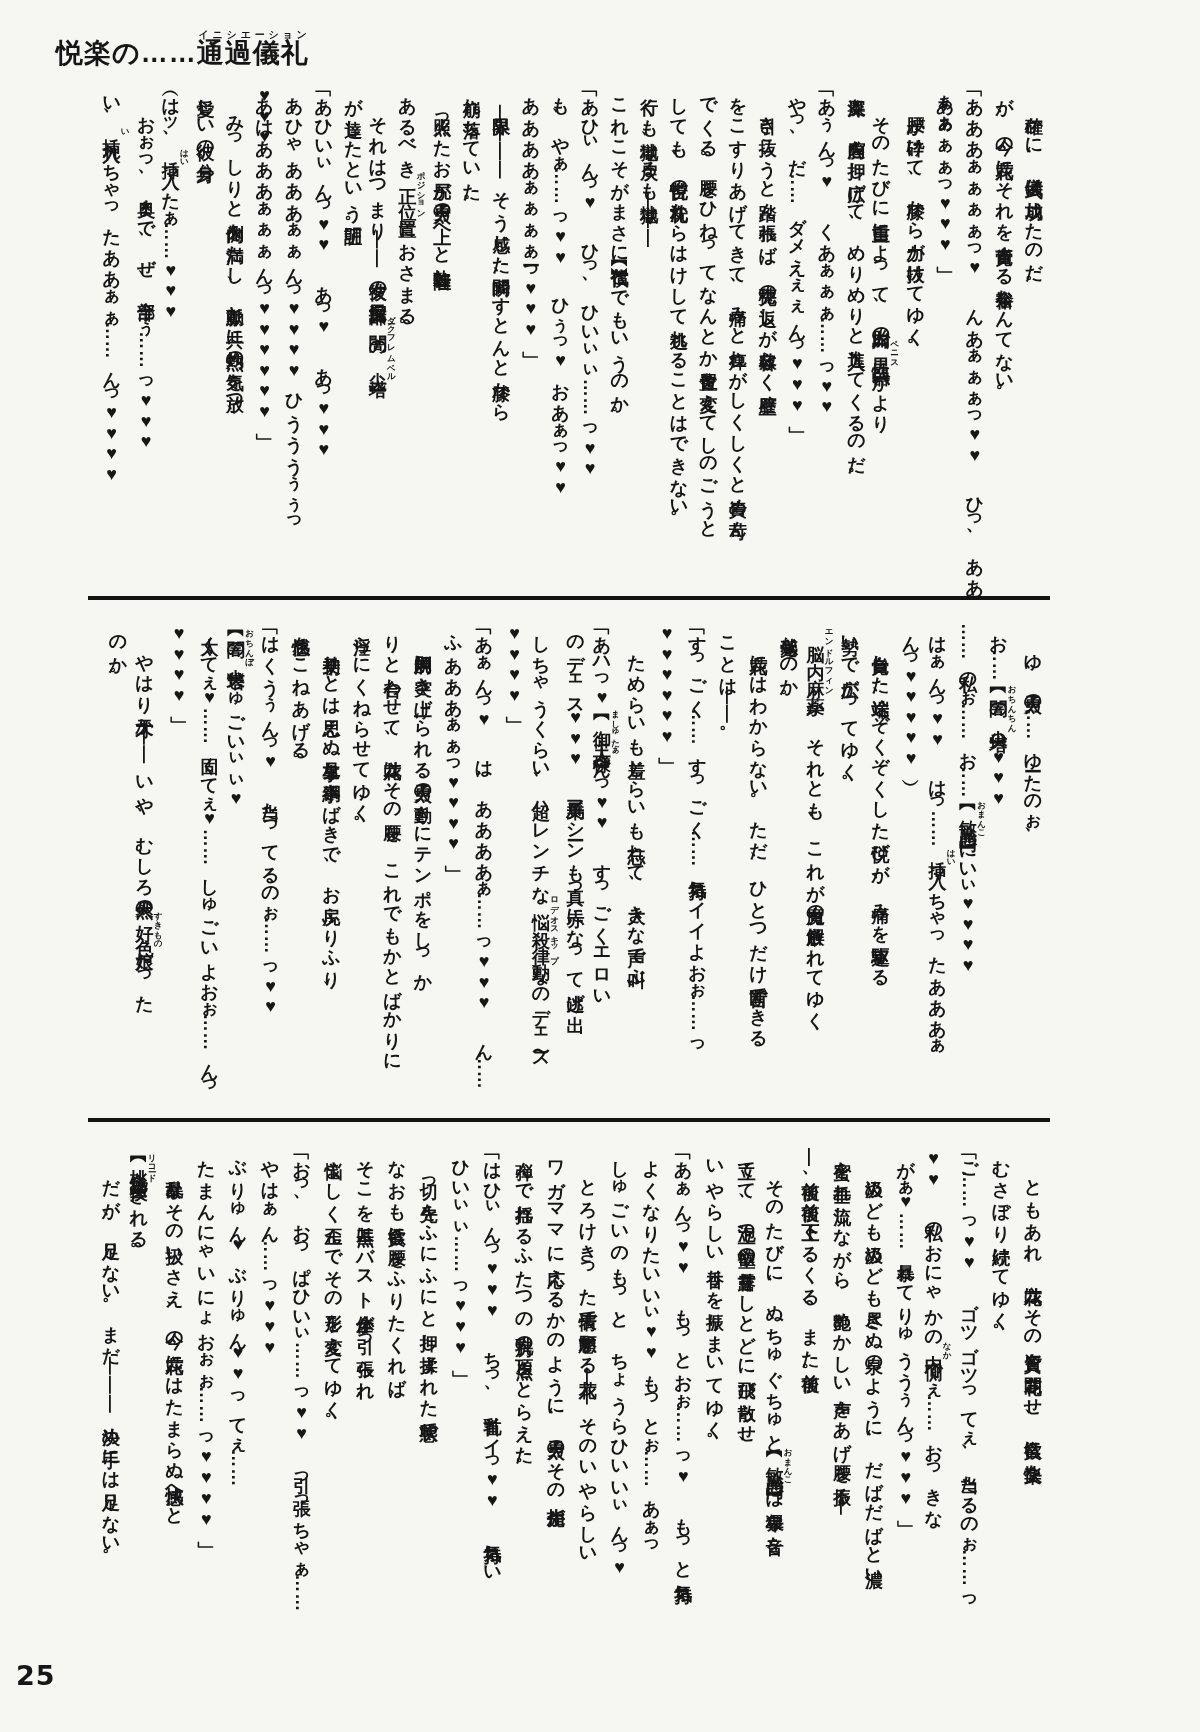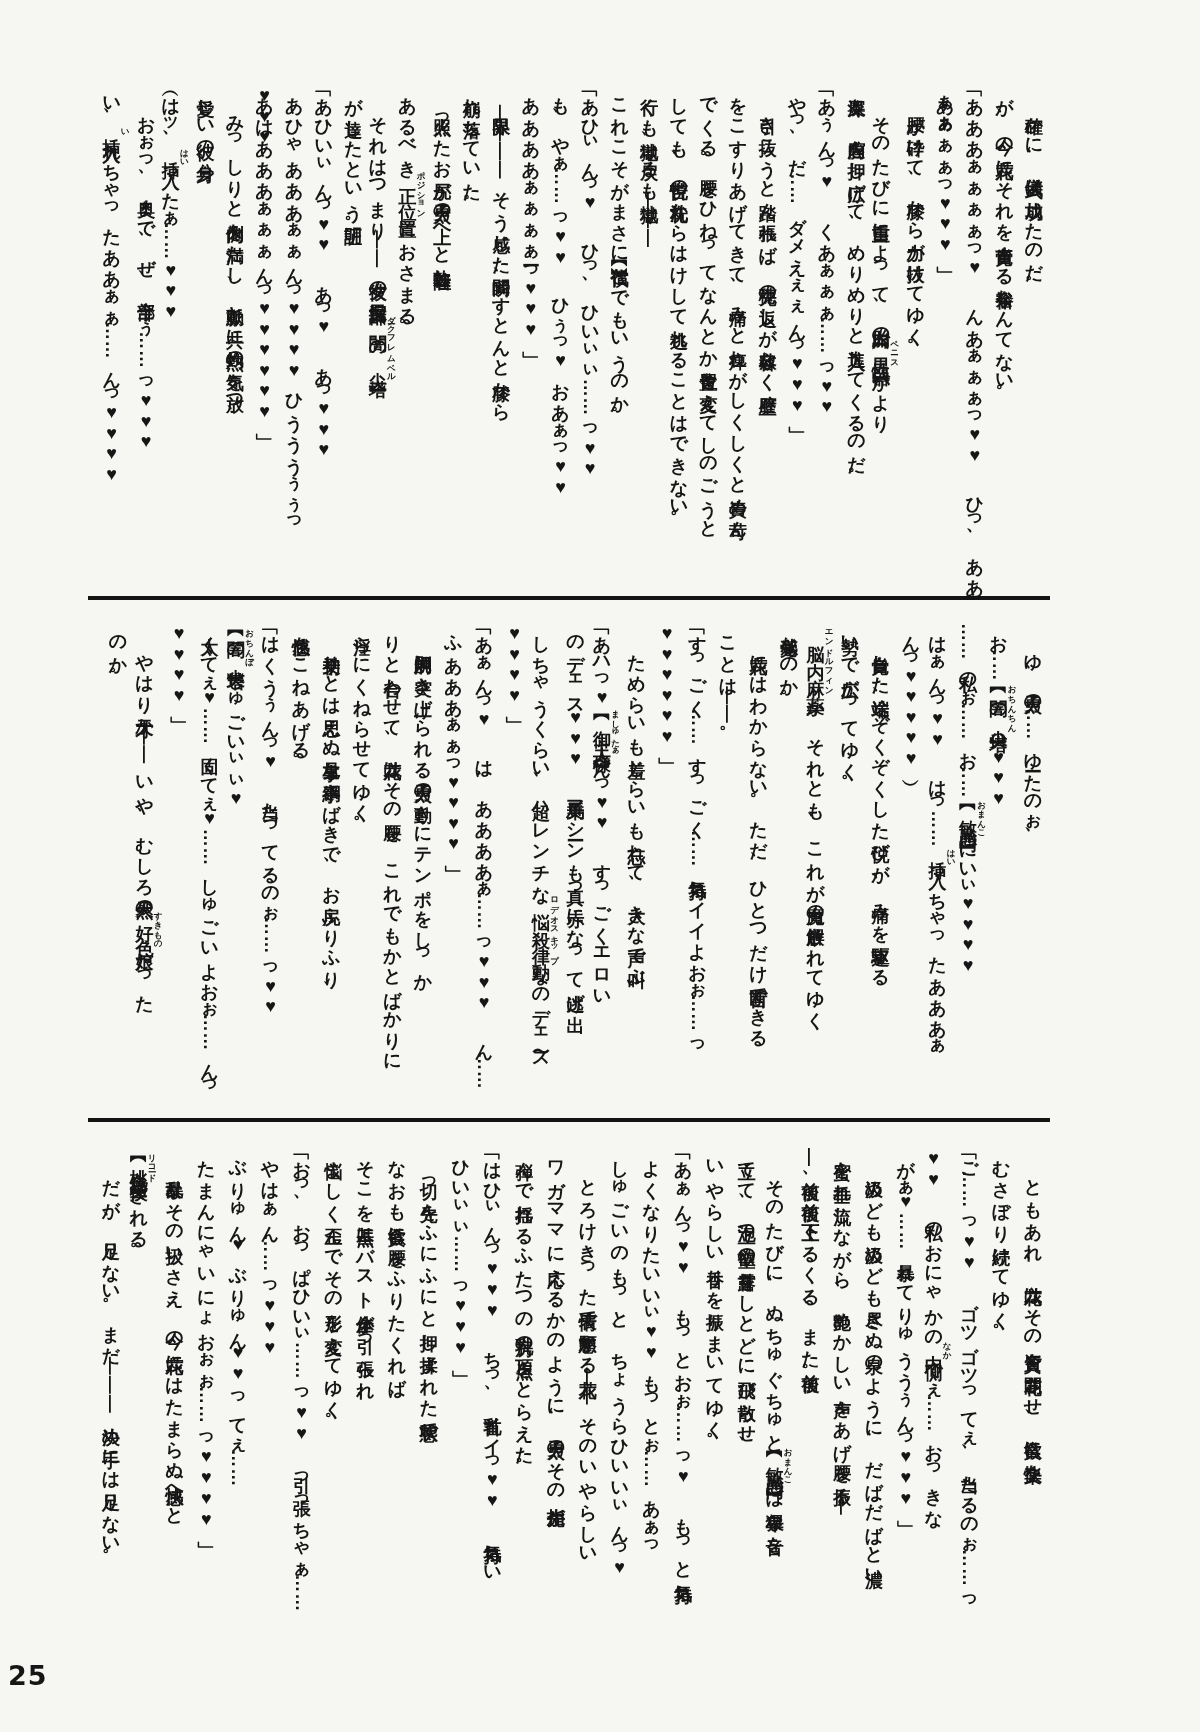--- a/index.html
+++ b/index.html
@@ -33,31 +33,32 @@
   .b2 .col{width:30.5px;line-height:30.5px;font-size:18px;letter-spacing:.5px;}
   .b3{top:1148px;height:490px;}
   .b3 .col{width:31.8px;line-height:31.8px;font-size:18px;letter-spacing:1px;}
   .block ruby rt{font-size:8.5px;letter-spacing:0;font-weight:700;}
   
   .rule{position:absolute;left:88px;width:962px;height:4px;background:#141414;}
   .rule1{top:596px;}
   .rule2{top:1118px;}
   
   .pagenum{
-    position:absolute;left:8px;top:1660px;
+    position:absolute;left:16px;top:1660px;
     font-size:27px;font-weight:800;
     font-family:"DejaVu Sans", sans-serif;
     letter-spacing:1px;
   }
 </style>
 </head>
 <body>
 
 <div class="page">
 
+  <h1 class="title"><span>悦楽の……</span><ruby><span>通過儀礼</span><rt>イニシエーション</rt></ruby></h1>
 
   <div class="block b1" id="block-0">
       <div class="col">　確かに、儀式は成功したのだ。</div>
       <div class="col">が、今の六花にそれを自覚する余裕なんてない。</div>
       <div class="col">「あああぁぁぁぁっ♥　んあぁぁぁっ♥♥　ひっ、あああぁ</div>
       <div class="col">ぁぁぁぁっ♥♥♥」</div>
       <div class="col">　腰が砕けて、膝から力が抜けてゆく。</div>
       <div class="col">　そのたびに自重によって、胎内の<ruby>【男性器】<rt>ペニス</rt></ruby>がより</div>
       <div class="col">奥深く、膣内を押し広げて、めりめりと進入してくるのだ。</div>
       <div class="col">「あぅんっ♥　くあぁぁぁ……っ♥♥</div>

